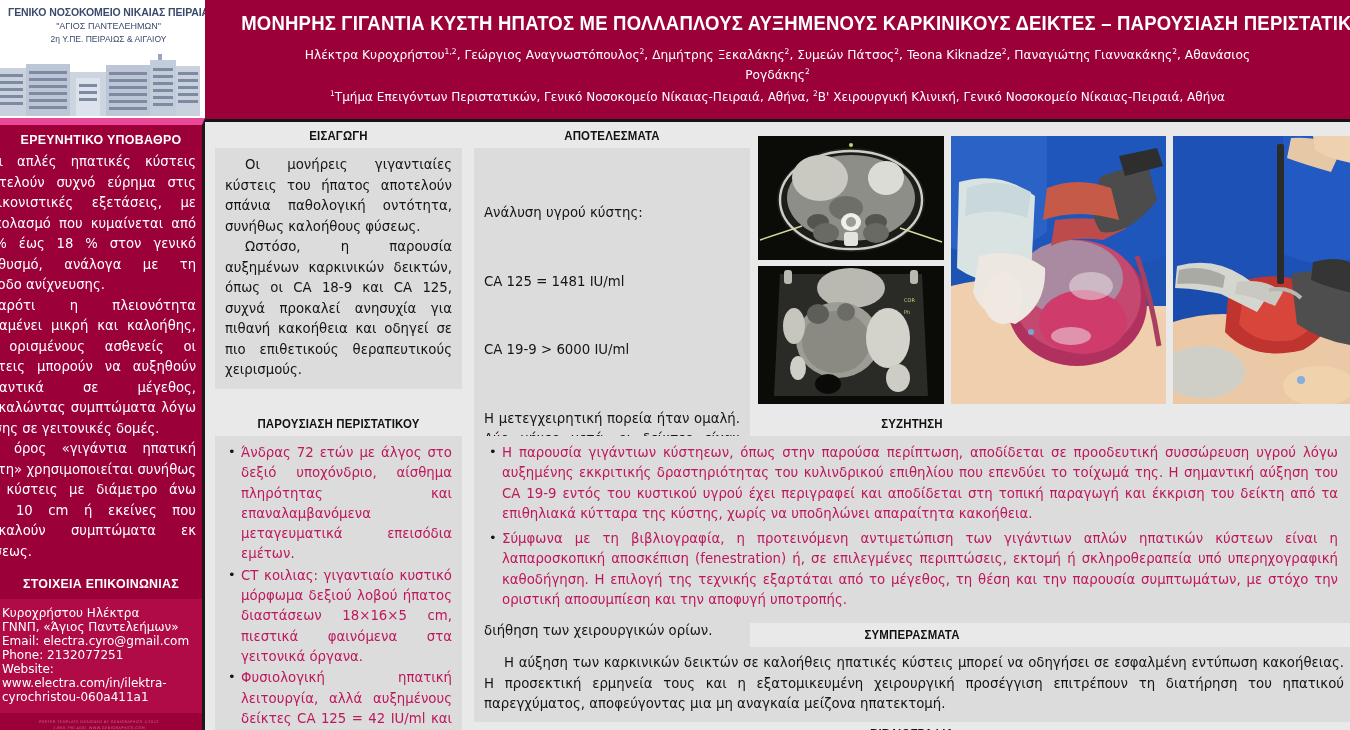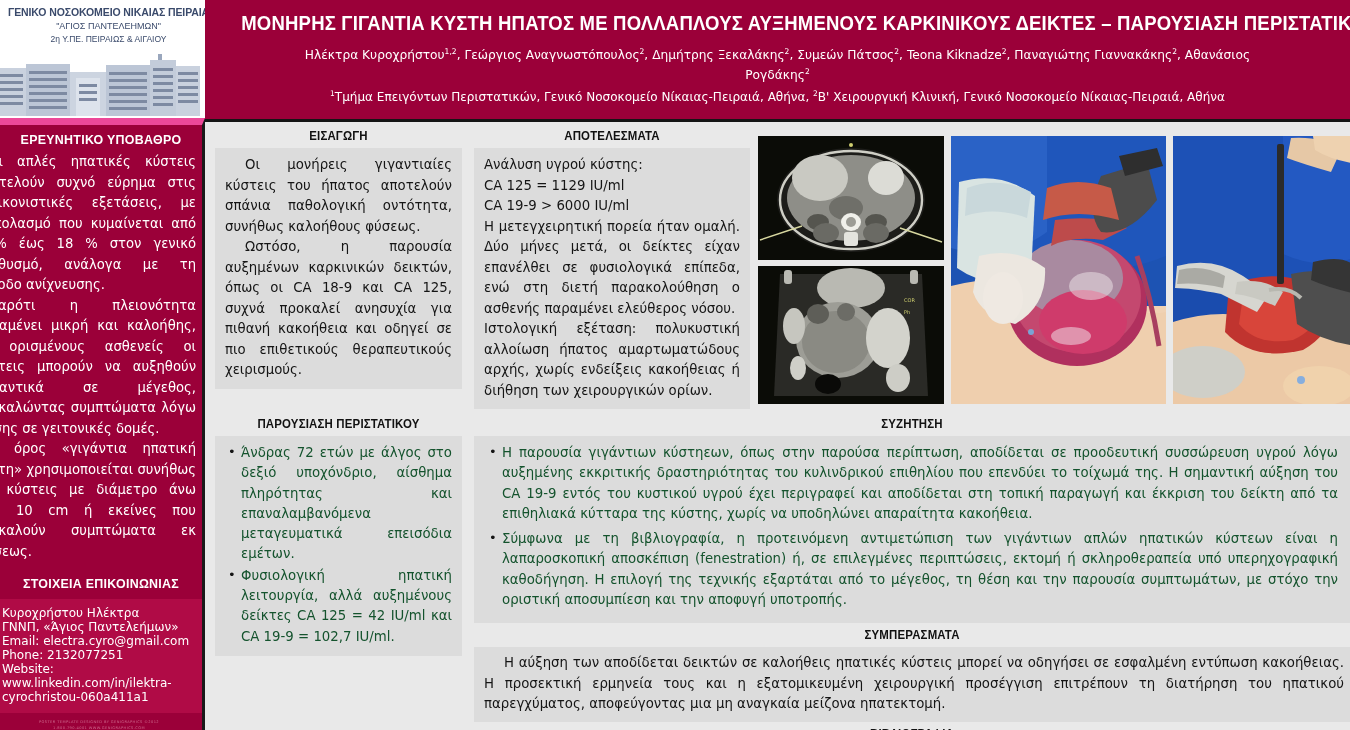--- a/index.html
+++ b/index.html
@@ -208,21 +208,21 @@
     padding: 7px 10px 8px 10px;
   }
   .body-text {
     font-family: "DejaVu Sans", sans-serif;
     font-size: 13.3px;
     line-height: 20.5px;
     color: #151515;
     text-align: justify;
   }
   .body-text p { margin: 0; text-indent: 20px; }
-  .body-text p.noind { text-indent: 0; }
+  .body-text p.noind { text-indent: 0; margin-top: 48px; }
 
   
   .row-top {
     display: flex;
     flex-direction: row;
     width: 1145px;
     height: 288px;
   }
   .col-intro { width: 265px; flex: 0 0 265px; padding: 0 8px 0 10px; }
   .col-res   { width: 288px; flex: 0 0 288px; padding: 0 8px 0 4px; }
@@ -258,21 +258,21 @@
   .col-disc { width: 880px; flex: 0 0 880px; padding: 0 0 0 4px; }
 
   ul.bullets { list-style: none; margin: 0; padding: 0; }
   ul.bullets > li {
     position: relative;
     padding-left: 16px;
     margin-bottom: 1px;
     font-family: "DejaVu Sans", sans-serif;
     font-size: 13.3px;
     line-height: 20.3px;
-    color: #14532d;
+    color: #be185d;
     text-align: justify;
   }
   ul.bullets > li::before {
     content: "\2022";
     position: absolute;
     left: 3px; top: -1px;
     font-size: 13px;
     color: #151515;
   }
 
@@ -345,21 +345,21 @@
         <p>Παρότι η πλειονότητα παραμένει μικρή και καλοήθης, σε ορισμένους ασθενείς οι κύστεις μπορούν να αυξηθούν σημαντικά σε μέγεθος, προκαλώντας συμπτώματα λόγω πίεσης σε γειτονικές δομές.</p>
         <p>Ο όρος «γιγάντια ηπατική κύστη» χρησιμοποιείται συνήθως για κύστεις με διάμετρο άνω των 10 cm ή εκείνες που προκαλούν συμπτώματα εκ πιέσεως.</p>
       </div>
 
       <div class="sb-head2">ΣΤΟΙΧΕΙΑ ΕΠΙΚΟΙΝΩΝΙΑΣ</div>
       <div class="contact-card">
         <div>Κυροχρήστου Ηλέκτρα</div>
         <div>ΓΝΝΠ, «Άγιος Παντελεήμων»</div>
         <div>Email: electra.cyro@gmail.com</div>
         <div>Phone: 2132077251</div>
-        <div>Website: www.linkedin.com/in/ilektra-</div>
+        <div>Website: www.electra.com/in/ilektra-</div>
         <div>cyrochristou-060a411a1</div>
       </div>
 
       <div class="credit">
         <div>POSTER TEMPLATE DESIGNED BY GENIGRAPHICS ©2012</div>
         <div>1.800.790.4001  WWW.GENIGRAPHICS.COM</div>
       </div>
     </div>
   </div>
 
@@ -383,21 +383,21 @@
           <div class="panel body-text">
             <p>Οι μονήρεις γιγαντιαίες κύστεις του ήπατος αποτελούν σπάνια παθολογική οντότητα, συνήθως καλοήθους φύσεως.</p>
             <p>Ωστόσο, η παρουσία αυξημένων καρκινικών δεικτών, όπως οι CA 18-9 και CA 125, συχνά προκαλεί ανησυχία για πιθανή κακοήθεια και οδηγεί σε πιο επιθετικούς θεραπευτικούς χειρισμούς.</p>
           </div>
         </div>
 
         <div class="col-res">
           <div class="sec-head">ΑΠΟΤΕΛΕΣΜΑΤΑ</div>
           <div class="panel body-text">
             <p class="noind">Ανάλυση υγρού κύστης:</p>
-            <p class="noind">CA 125 = 1129 IU/ml</p>
+            <p class="noind">CA 125 = 1481 IU/ml</p>
             <p class="noind">CA 19-9 &gt; 6000 IU/ml</p>
             <p class="noind">Η μετεγχειρητική πορεία ήταν ομαλή. Δύο μήνες μετά, οι δείκτες είχαν επανέλθει σε φυσιολογικά επίπεδα, ενώ στη διετή παρακολούθηση ο ασθενής παραμένει ελεύθερος νόσου.</p>
             <p class="noind">Ιστολογική εξέταση: πολυκυστική αλλοίωση ήπατος αμαρτωματώδους αρχής, χωρίς ενδείξεις κακοήθειας ή διήθηση των χειρουργικών ορίων.</p>
           </div>
         </div>
 
         <div class="col-imgs">
           <div class="img-grid">
 
             <div class="ct-stack">
@@ -500,39 +500,40 @@
         </div>
       </div>
 
       <div class="row-bot">
 
         <div class="col-case">
           <div class="sec-head">ΠΑΡΟΥΣΙΑΣΗ ΠΕΡΙΣΤΑΤΙΚΟΥ</div>
           <div class="panel">
             <ul class="bullets">
               <li>Άνδρας 72 ετών με άλγος στο δεξιό υποχόνδριο, αίσθημα πληρότητας και επαναλαμβανόμενα μεταγευματικά επεισόδια εμέτων.</li>
+              <li>CT κοιλιας: γιγαντιαίο κυστικό μόρφωμα δεξιού λοβού ήπατος διαστάσεων 18×16×5 cm, πιεστικά φαινόμενα στα γειτονικά όργανα.</li>
               <li>Φυσιολογική ηπατική λειτουργία, αλλά αυξημένους δείκτες CA 125 = 42 IU/ml και CA 19-9 = 102,7 IU/ml.</li>
 
             </ul>
           </div>
         </div>
 
         <div class="col-disc">
           <div class="sec-head">ΣΥΖΗΤΗΣΗ</div>
           <div class="disc-panel">
             <ul class="bullets">
               <li>Η παρουσία γιγάντιων κύστηεων, όπως στην παρούσα περίπτωση, αποδίδεται σε προοδευτική συσσώρευση υγρού λόγω αυξημένης εκκριτικής δραστηριότητας του κυλινδρικού επιθηλίου που επενδύει το τοίχωμά της. Η σημαντική αύξηση του CA 19-9 εντός του κυστικού υγρού έχει περιγραφεί και αποδίδεται στη τοπική παραγωγή και έκκριση του δείκτη από τα επιθηλιακά κύτταρα της κύστης, χωρίς να υποδηλώνει απαραίτητα κακοήθεια.</li>
               <li>Σύμφωνα με τη βιβλιογραφία, η προτεινόμενη αντιμετώπιση των γιγάντιων απλών ηπατικών κύστεων είναι η λαπαροσκοπική αποσκέπιση (fenestration) ή, σε επιλεγμένες περιπτώσεις, εκτομή ή σκληροθεραπεία υπό υπερηχογραφική καθοδήγηση. Η επιλογή της τεχνικής εξαρτάται από το μέγεθος, τη θέση και την παρουσία συμπτωμάτων, με στόχο την οριστική αποσυμπίεση και την αποφυγή υποτροπής.</li>
             </ul>
           </div>
 
           <div class="sec-head">ΣΥΜΠΕΡΑΣΜΑΤΑ</div>
           <div class="concl-panel">
             <div class="body-text">
-              <p>Η αύξηση των αποδίδεται δεικτών σε καλοήθεις ηπατικές κύστεις μπορεί να οδηγήσει σε εσφαλμένη εντύπωση κακοήθειας. Η προσεκτική ερμηνεία τους και η εξατομικευμένη χειρουργική προσέγγιση επιτρέπουν τη διατήρηση του ηπατικού παρεγχύματος, αποφεύγοντας μια μη αναγκαία μείζονα ηπατεκτομή.</p>
+              <p>Η αύξηση των καρκινικών δεικτών σε καλοήθεις ηπατικές κύστεις μπορεί να οδηγήσει σε εσφαλμένη εντύπωση κακοήθειας. Η προσεκτική ερμηνεία τους και η εξατομικευμένη χειρουργική προσέγγιση επιτρέπουν τη διατήρηση του ηπατικού παρεγχύματος, αποφεύγοντας μια μη αναγκαία μείζονα ηπατεκτομή.</p>
             </div>
           </div>
 
           <div class="sec-head">ΒΙΒΛΙΟΓΡΑΦΙΑ</div>
 
         </div>
       </div>
 
     </div>
   </div>

